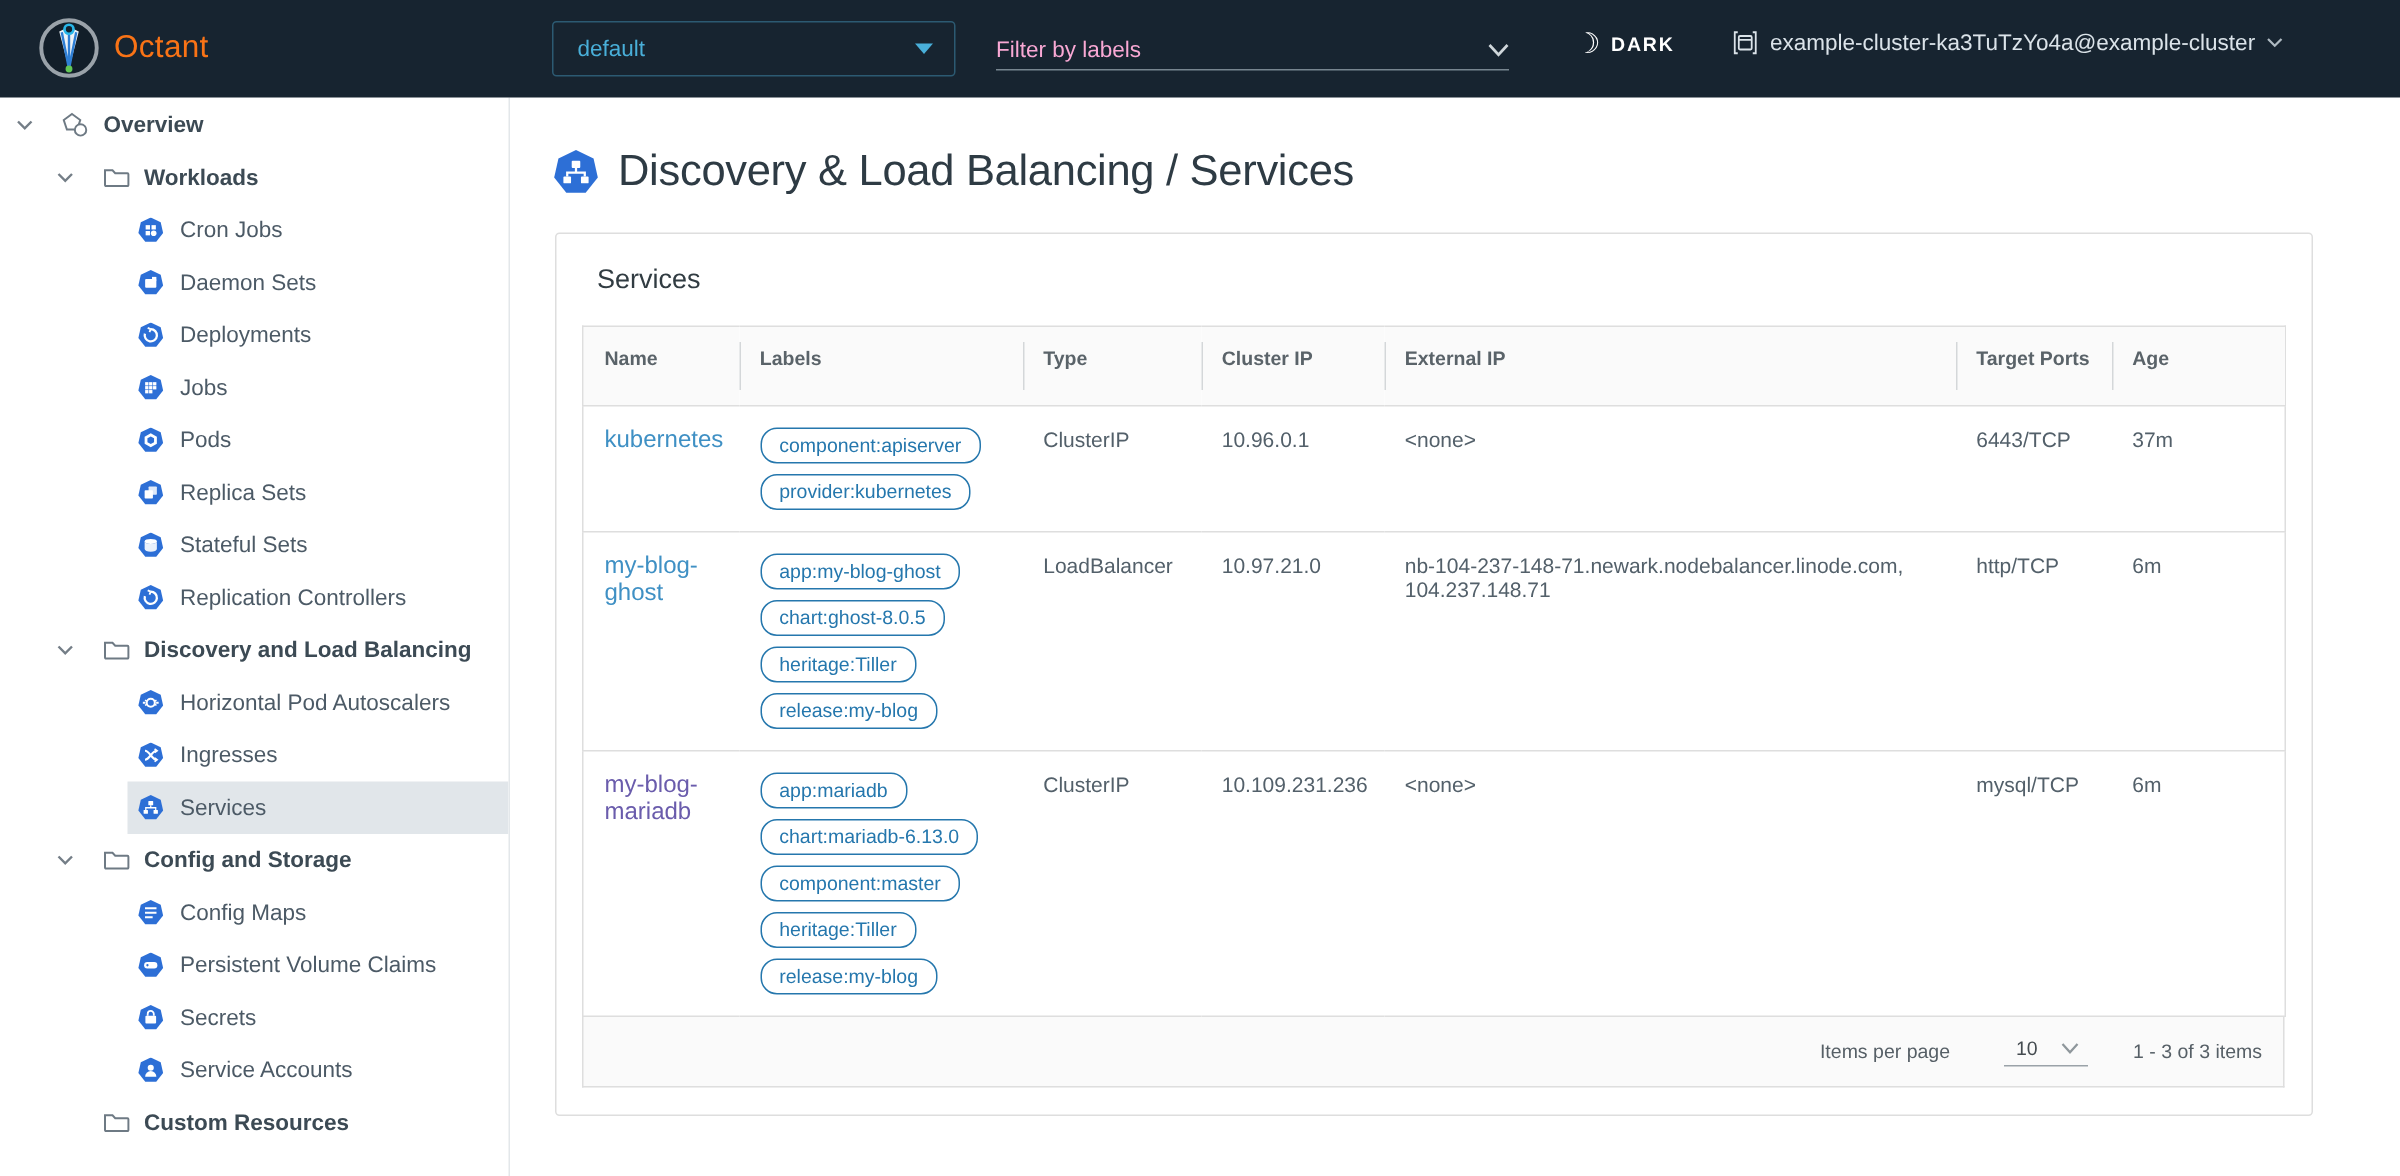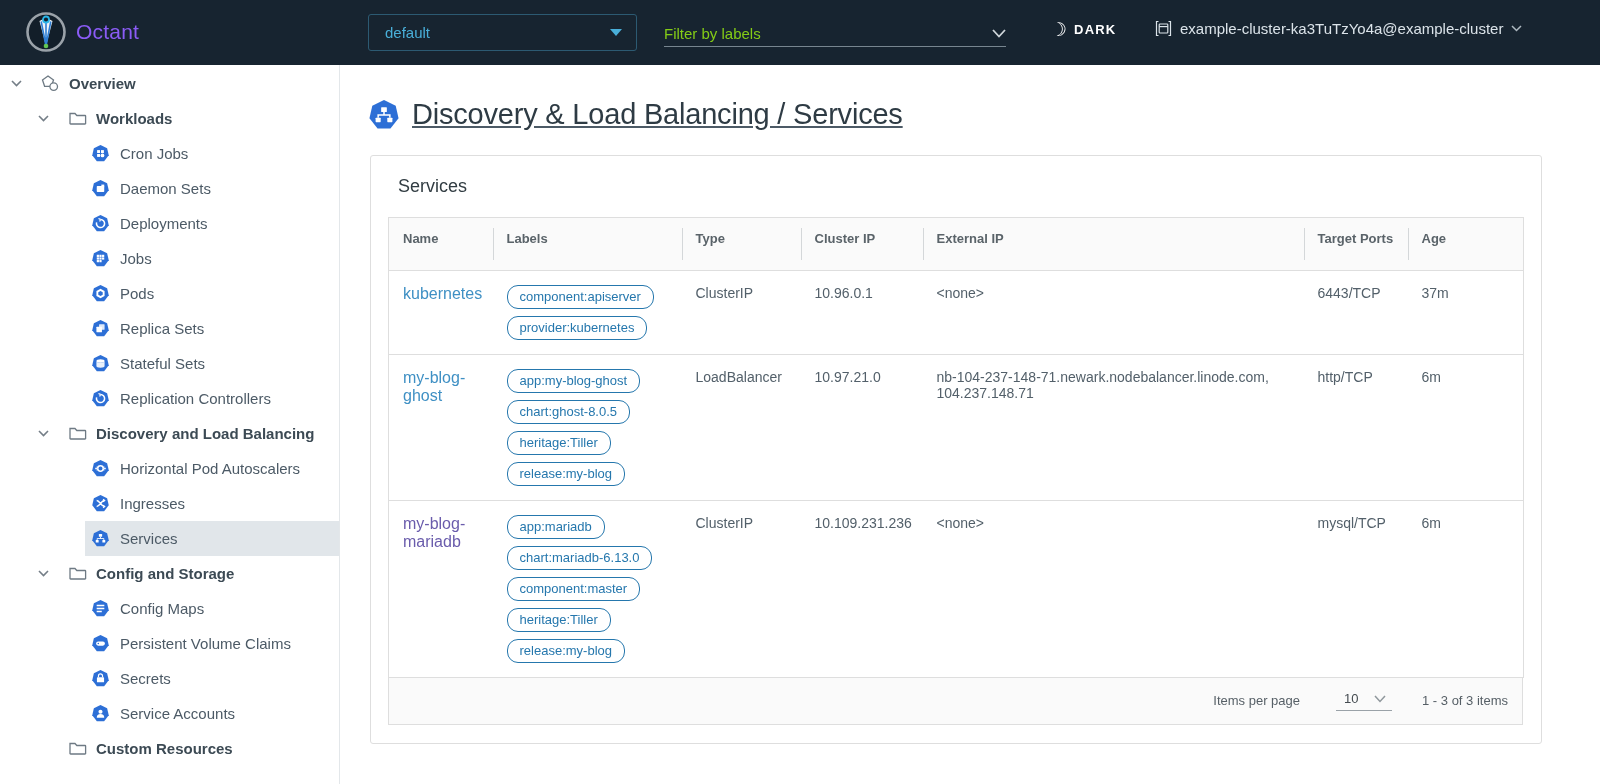--- a/index.html
+++ b/index.html
@@ -8,33 +8,33 @@
     width:1600px; height:784px; overflow:hidden;
     font-family:"Liberation Sans", sans-serif;
     background:#ffffff; color:#4c5a66;
   }
 
   
   .topbar {
     position:relative; height:65px; background:#172430; width:100%;
   }
   .brand { position:absolute; left:26px; top:12px; display:flex; align-items:center; }
-  .brand-title { color:#8b5cf6; font-size:21px; margin-left:10px; letter-spacing:.2px; }
+  .brand-title { color:#f97316; font-size:21px; margin-left:10px; letter-spacing:.2px; }
   .ns-select {
     position:absolute; left:368px; top:14px; width:269px; height:37px;
     border:1px solid #2c5a72; border-radius:3px; display:flex; align-items:center;
     padding:0 14px 0 16px; cursor:pointer;justify-content:space-between;
   }
   .ns-select .ns-value { color:#49afd9; font-size:15px; flex:1; }
   .ns-caret { width:0; height:0; border-left:6px solid transparent; border-right:6px solid transparent; border-top:7px solid #49afd9; }
   .label-filter {
     position:absolute; left:664px; top:20px; width:342px; height:27px;
     border-bottom:1px solid #77858f; display:flex; align-items:center; cursor:text;
   }
-  .label-filter .placeholder { color:#84cc16; font-size:15px; flex:1; }
+  .label-filter .placeholder { color:#f9a8d4; font-size:15px; flex:1; }
   .theme-toggle {
     position:absolute; left:1050px; top:20px; display:flex; align-items:center; cursor:pointer;
   }
   .moon { color:#ffffff; font-size:19px; line-height:19px; margin-right:7px; transform:scaleX(-1); }
   .theme-label { color:#ffffff; font-size:13px; font-weight:bold; letter-spacing:1.2px; }
   .context {
     position:absolute; left:1155px; top:20px; display:flex; align-items:center; cursor:pointer;
   }
   .context-label { color:#dbe3e9; font-size:15px; margin:0 8px; }
 
@@ -52,21 +52,21 @@
   .nav-row.d2 { margin-left:85px; padding-left:7px; }
   .nav-row.selected { background:#e1e6ea; }
   .nav-label { font-size:15px; color:#4c5a66; white-space:nowrap; }
   .nav-row.d0 .nav-label, .nav-row.d1 .nav-label { font-weight:600; color:#3c4a54; }
   .caret { width:12px; height:12px; margin-right:19px; flex:none; display:flex; align-items:center; justify-content:center; }
   .nav-icon { width:19px; height:19px; margin-right:9px; flex:none; }
   .nav-row.d2 .nav-icon { width:17px; height:17px; margin-right:11px; }
 
   
   .main { flex:1; overflow:hidden; background:#ffffff; }
-  .page-head { display:flex; align-items:center; margin:33px 0 0 29px;text-decoration:underline; }
+  .page-head { display:flex; align-items:center; margin:33px 0 0 29px; }
   .title-icon { width:30px; height:30px; flex:none; }
   .page-title { font-size:29px; font-weight:400; color:#2e3b44; margin:0 0 0 13px; letter-spacing:-.2px; }
 
   .card {
     width:1172px; margin:24px 0 0 30px; background:#fff;
     border:1px solid #dedede; border-radius:3px; padding:16px 20px 18px 17px;
   }
   .card-title { font-size:18px; font-weight:400; color:#313c42; margin:4px 0 20px 10px; }
 
   table.datagrid { width:1135px; border-collapse:collapse; table-layout:fixed; }

